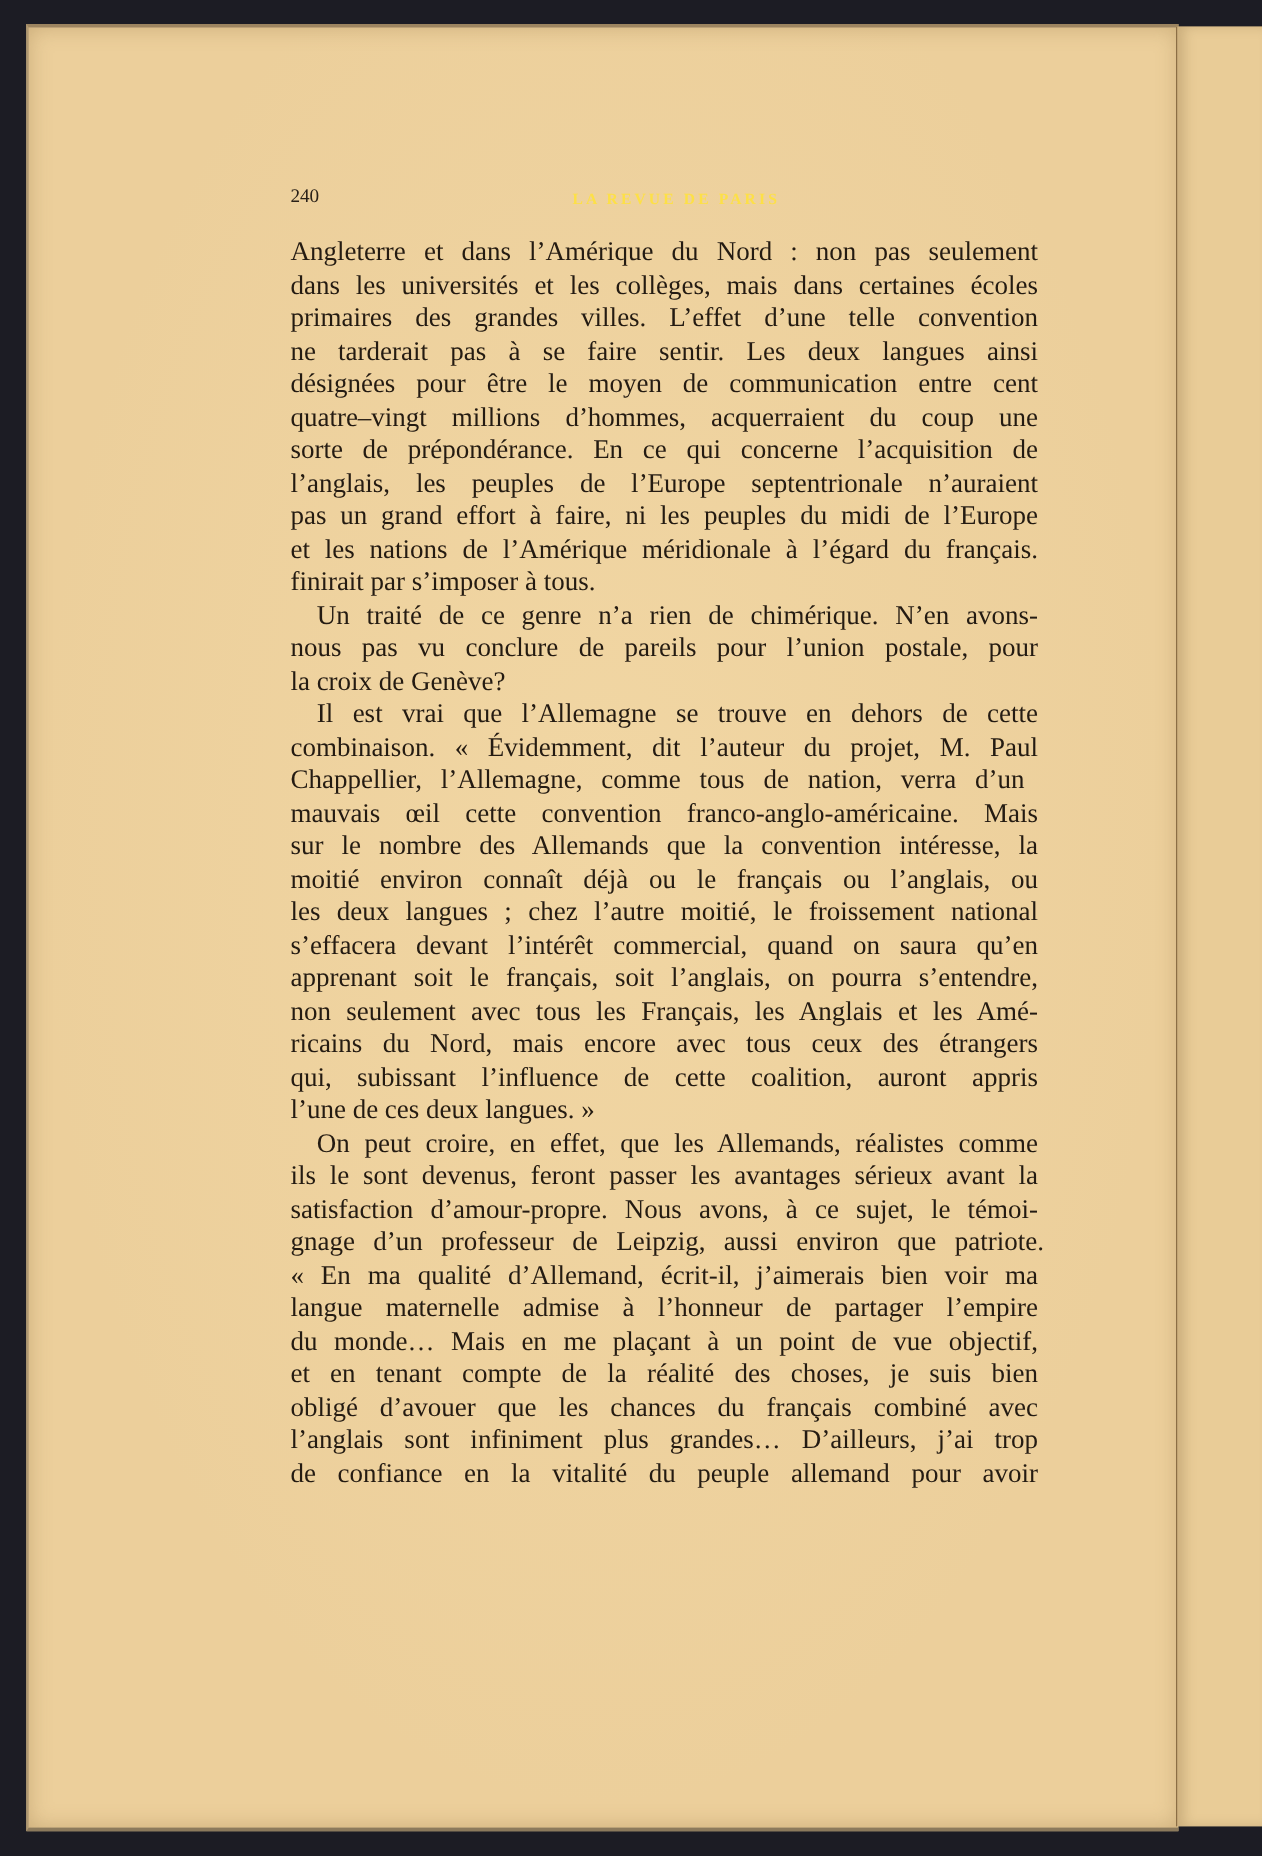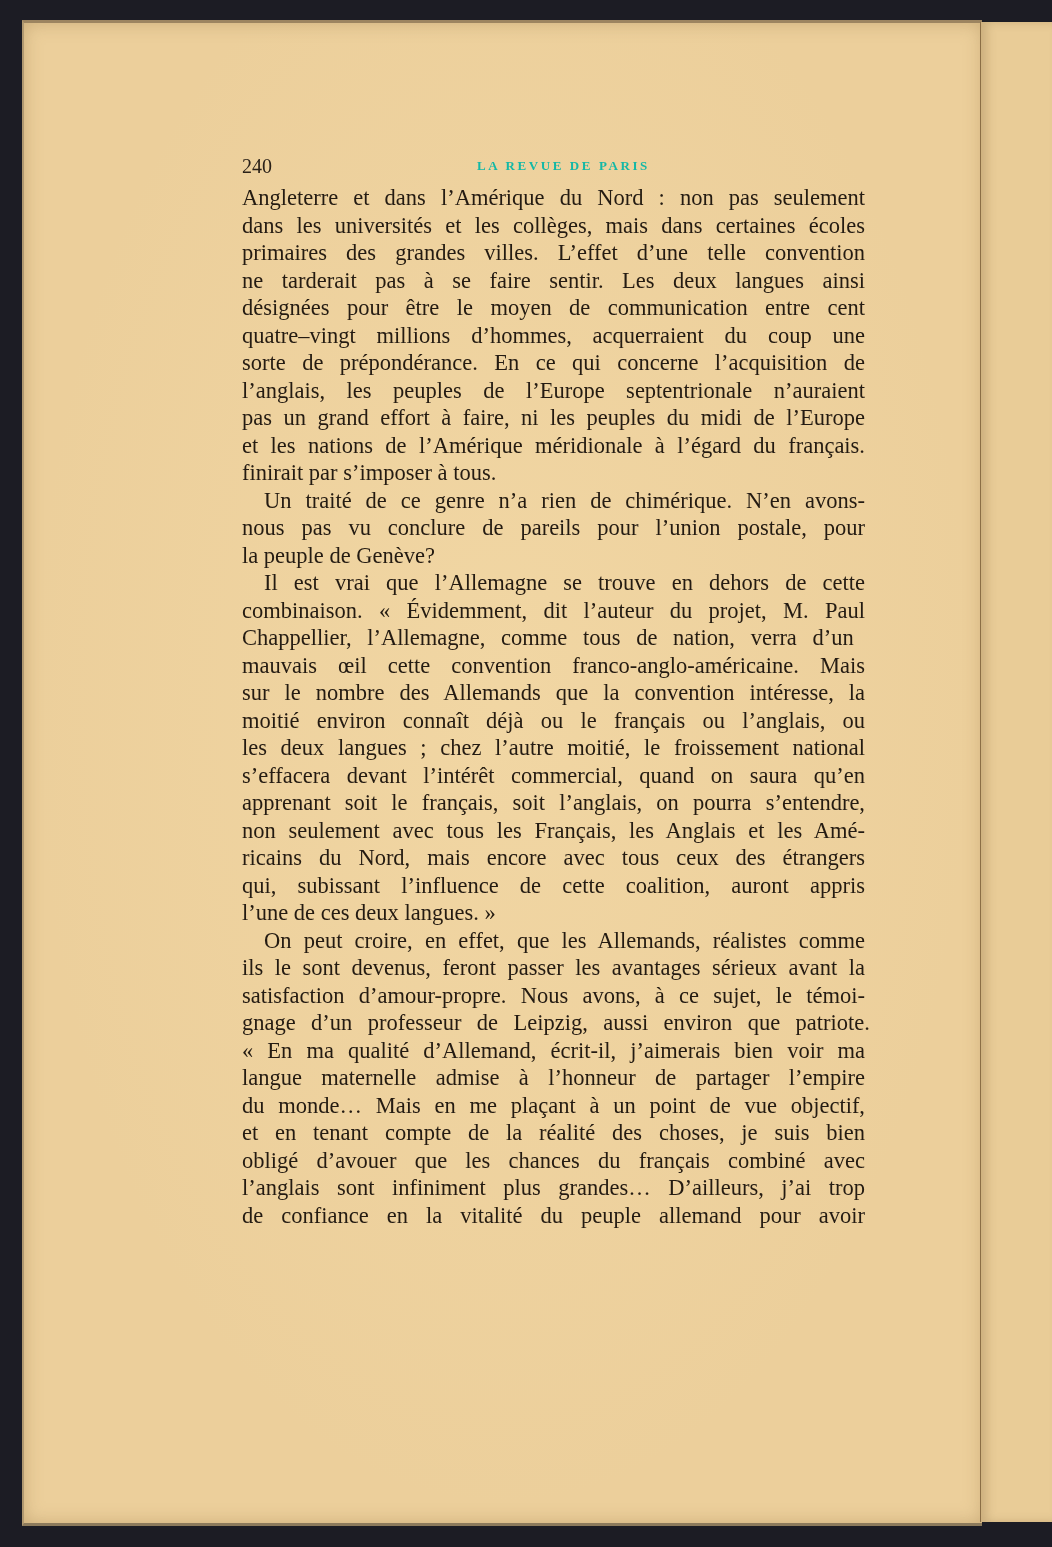--- a/index.html
+++ b/index.html
@@ -31,33 +31,33 @@
       box-shadow: inset 6px 0 10px rgba(120,90,50,0.25);
     }
     .running-head {
       position: absolute;
       left: 242px; top: 155px;
       width: 623px; height: 24px;
     }
     .folio {
       position: absolute; left: 0; top: 0;
       font-family: "Liberation Serif", serif;
-      font-size: 20px; color: #2a2118;
+      font-size: 16px; color: #2a2118;
     }
     .journal-title {
       position: absolute; left: 0; right: 0; top: 3px;
       text-align: center;
       font-family: "Liberation Serif", serif;
       font-size: 13px; letter-spacing: 2.6px;
-      font-weight: bold; color: #14b8a6;
+      font-weight: bold; color: #fde047;
       padding-left: 20px;
     }
     .body-text {
       position: absolute;
-      left: 242px; top: 184px;
+      left: 242px; top: 196px;
       width: 623px;
       color: #241b12;
       font-family: "Liberation Serif", serif;
       font-size: 22.5px;
       line-height: 27.5px;
     }
     .line {
       display: block;
       text-align: justify;
       text-align-last: justify;
@@ -86,21 +86,21 @@
     <span class="line" style="white-space: nowrap; word-spacing: 12.8812px; text-align: left; text-align-last: left;">ne tarderait pas à se faire sentir. Les deux langues ainsi</span>
     <span class="line" style="white-space: nowrap; word-spacing: 11.8047px; text-align: left; text-align-last: left;">désignées pour être le moyen de communication entre cent</span>
     <span class="line" style="white-space: nowrap; word-spacing: 15.2083px; text-align: left; text-align-last: left;">quatre–vingt millions d’hommes, acquerraient du coup une</span>
     <span class="line" style="white-space: nowrap; word-spacing: 10.7949px; text-align: left; text-align-last: left;">sorte de prépondérance. En ce qui concerne l’acquisition de</span>
     <span class="line" style="white-space: nowrap; word-spacing: 15.8438px; text-align: left; text-align-last: left;">l’anglais, les peuples de l’Europe septentrionale n’auraient</span>
     <span class="line" style="white-space: nowrap; word-spacing: 5.87109px; text-align: left; text-align-last: left;">pas un grand effort à faire, ni les peuples du midi de l’Europe</span>
     <span class="line" style="white-space: nowrap; word-spacing: 6.74653px; text-align: left; text-align-last: left;">et les nations de l’Amérique méridionale à l’égard du français.</span>
     <span class="line last" style="white-space: nowrap;">finirait par s’imposer à tous.</span>
     <span class="line indent" style="white-space: nowrap; word-spacing: 8.31094px; text-align: left; text-align-last: left;">Un traité de ce genre n’a rien de chimérique. N’en avons-</span>
     <span class="line" style="white-space: nowrap; word-spacing: 11.3177px; text-align: left; text-align-last: left;">nous pas vu conclure de pareils pour l’union postale, pour</span>
-    <span class="line last" style="white-space: nowrap;">la peuple de Genève?</span>
+    <span class="line last" style="white-space: nowrap;">la croix de Genève?</span>
     <span class="line indent" style="white-space: nowrap; word-spacing: 10.4938px; text-align: left; text-align-last: left;">Il est vrai que l’Allemagne se trouve en dehors de cette</span>
     <span class="line" style="white-space: nowrap; word-spacing: 10.6973px; text-align: right; text-align-last: left;">combinaison. « Évidemment, dit l’auteur du projet, M. Paul</span>
     <span class="line" style="white-space: nowrap; word-spacing: 10.0491px; text-align: left; text-align-last: left;">Chappellier, l’Allemagne, comme tous de nation, verra d’un</span>
     <span class="line" style="white-space: nowrap; word-spacing: 15.3906px; text-align: left; text-align-last: left;">mauvais œil cette convention franco-anglo-américaine. Mais</span>
     <span class="line" style="white-space: nowrap; word-spacing: 9.37674px; text-align: left; text-align-last: left;">sur le nombre des Allemands que la convention intéresse, la</span>
     <span class="line" style="white-space: nowrap; word-spacing: 11.6007px; text-align: left; text-align-last: left;">moitié environ connaît déjà ou le français ou l’anglais, ou</span>
     <span class="line" style="white-space: nowrap; word-spacing: 7.99132px; text-align: left; text-align-last: left;">les deux langues ; chez l’autre moitié, le froissement national</span>
     <span class="line" style="white-space: nowrap; word-spacing: 10.8817px; text-align: left; text-align-last: left;">s’effacera devant l’intérêt commercial, quand on saura qu’en</span>
     <span class="line" style="white-space: nowrap; word-spacing: 8.44531px; text-align: left; text-align-last: left;">apprenant soit le français, soit l’anglais, on pourra s’entendre,</span>
     <span class="line" style="white-space: nowrap; word-spacing: 7.125px; text-align: left; text-align-last: left;">non seulement avec tous les Français, les Anglais et les Amé-</span>

